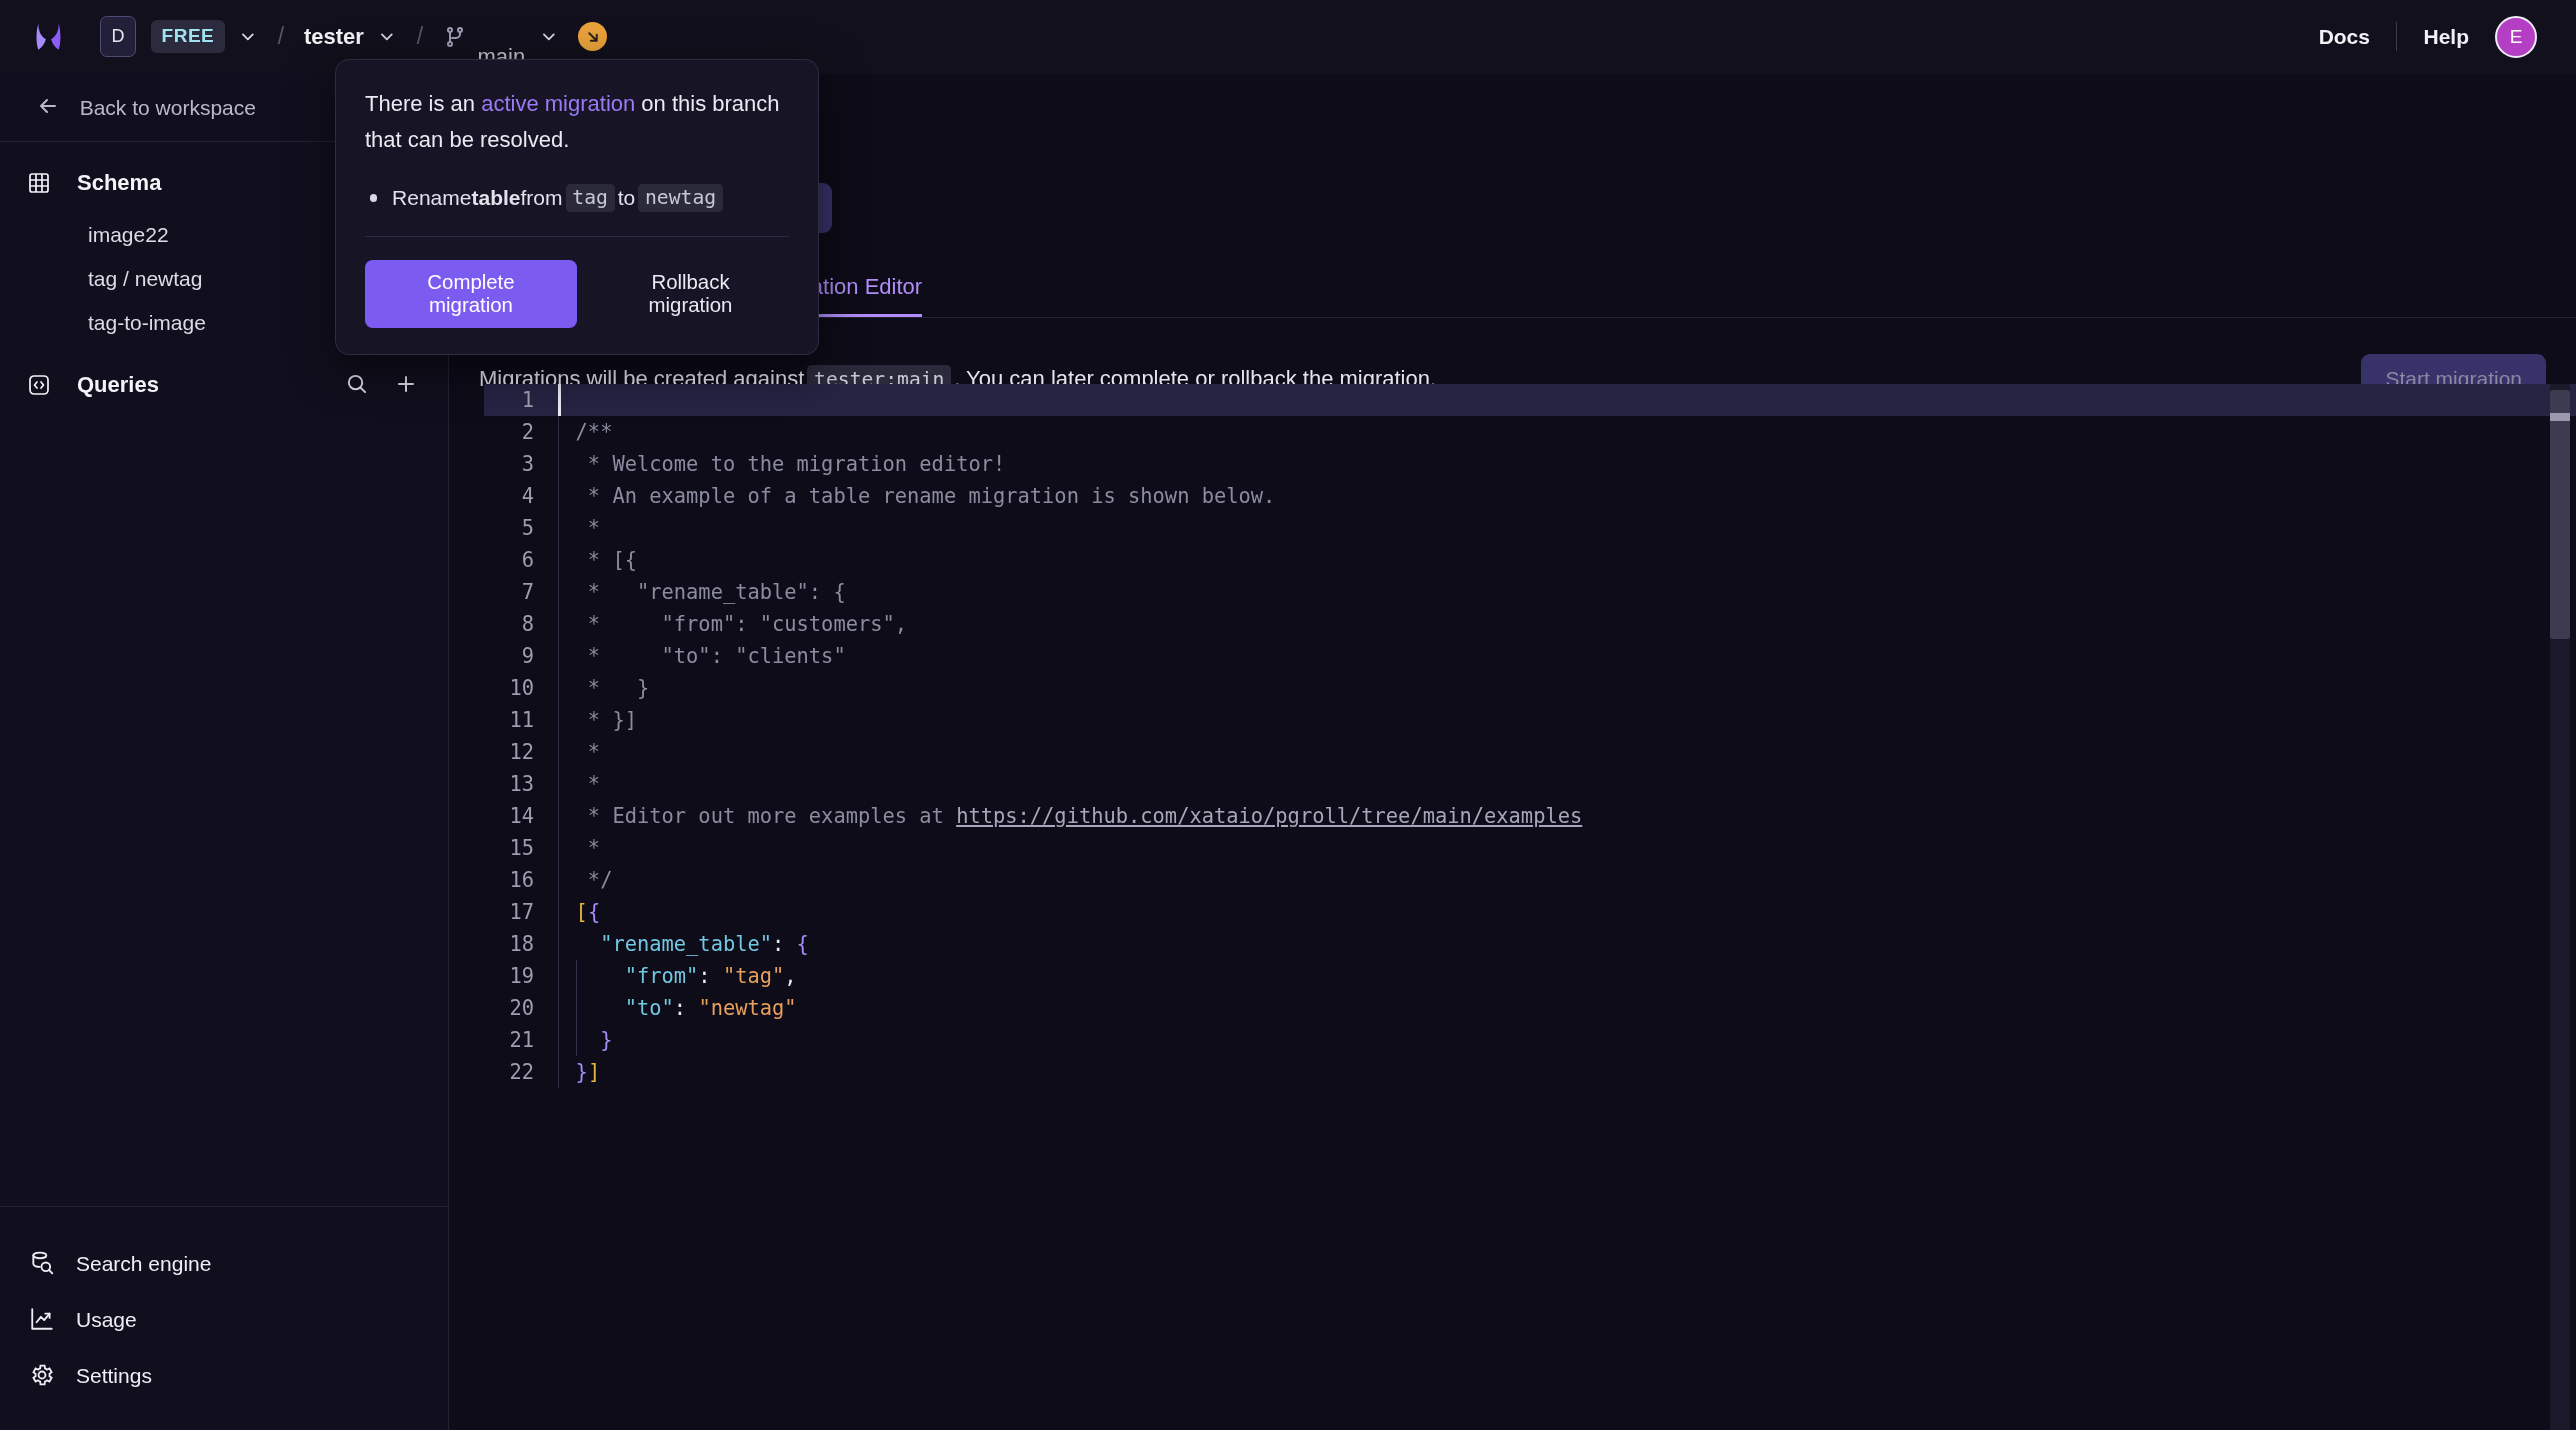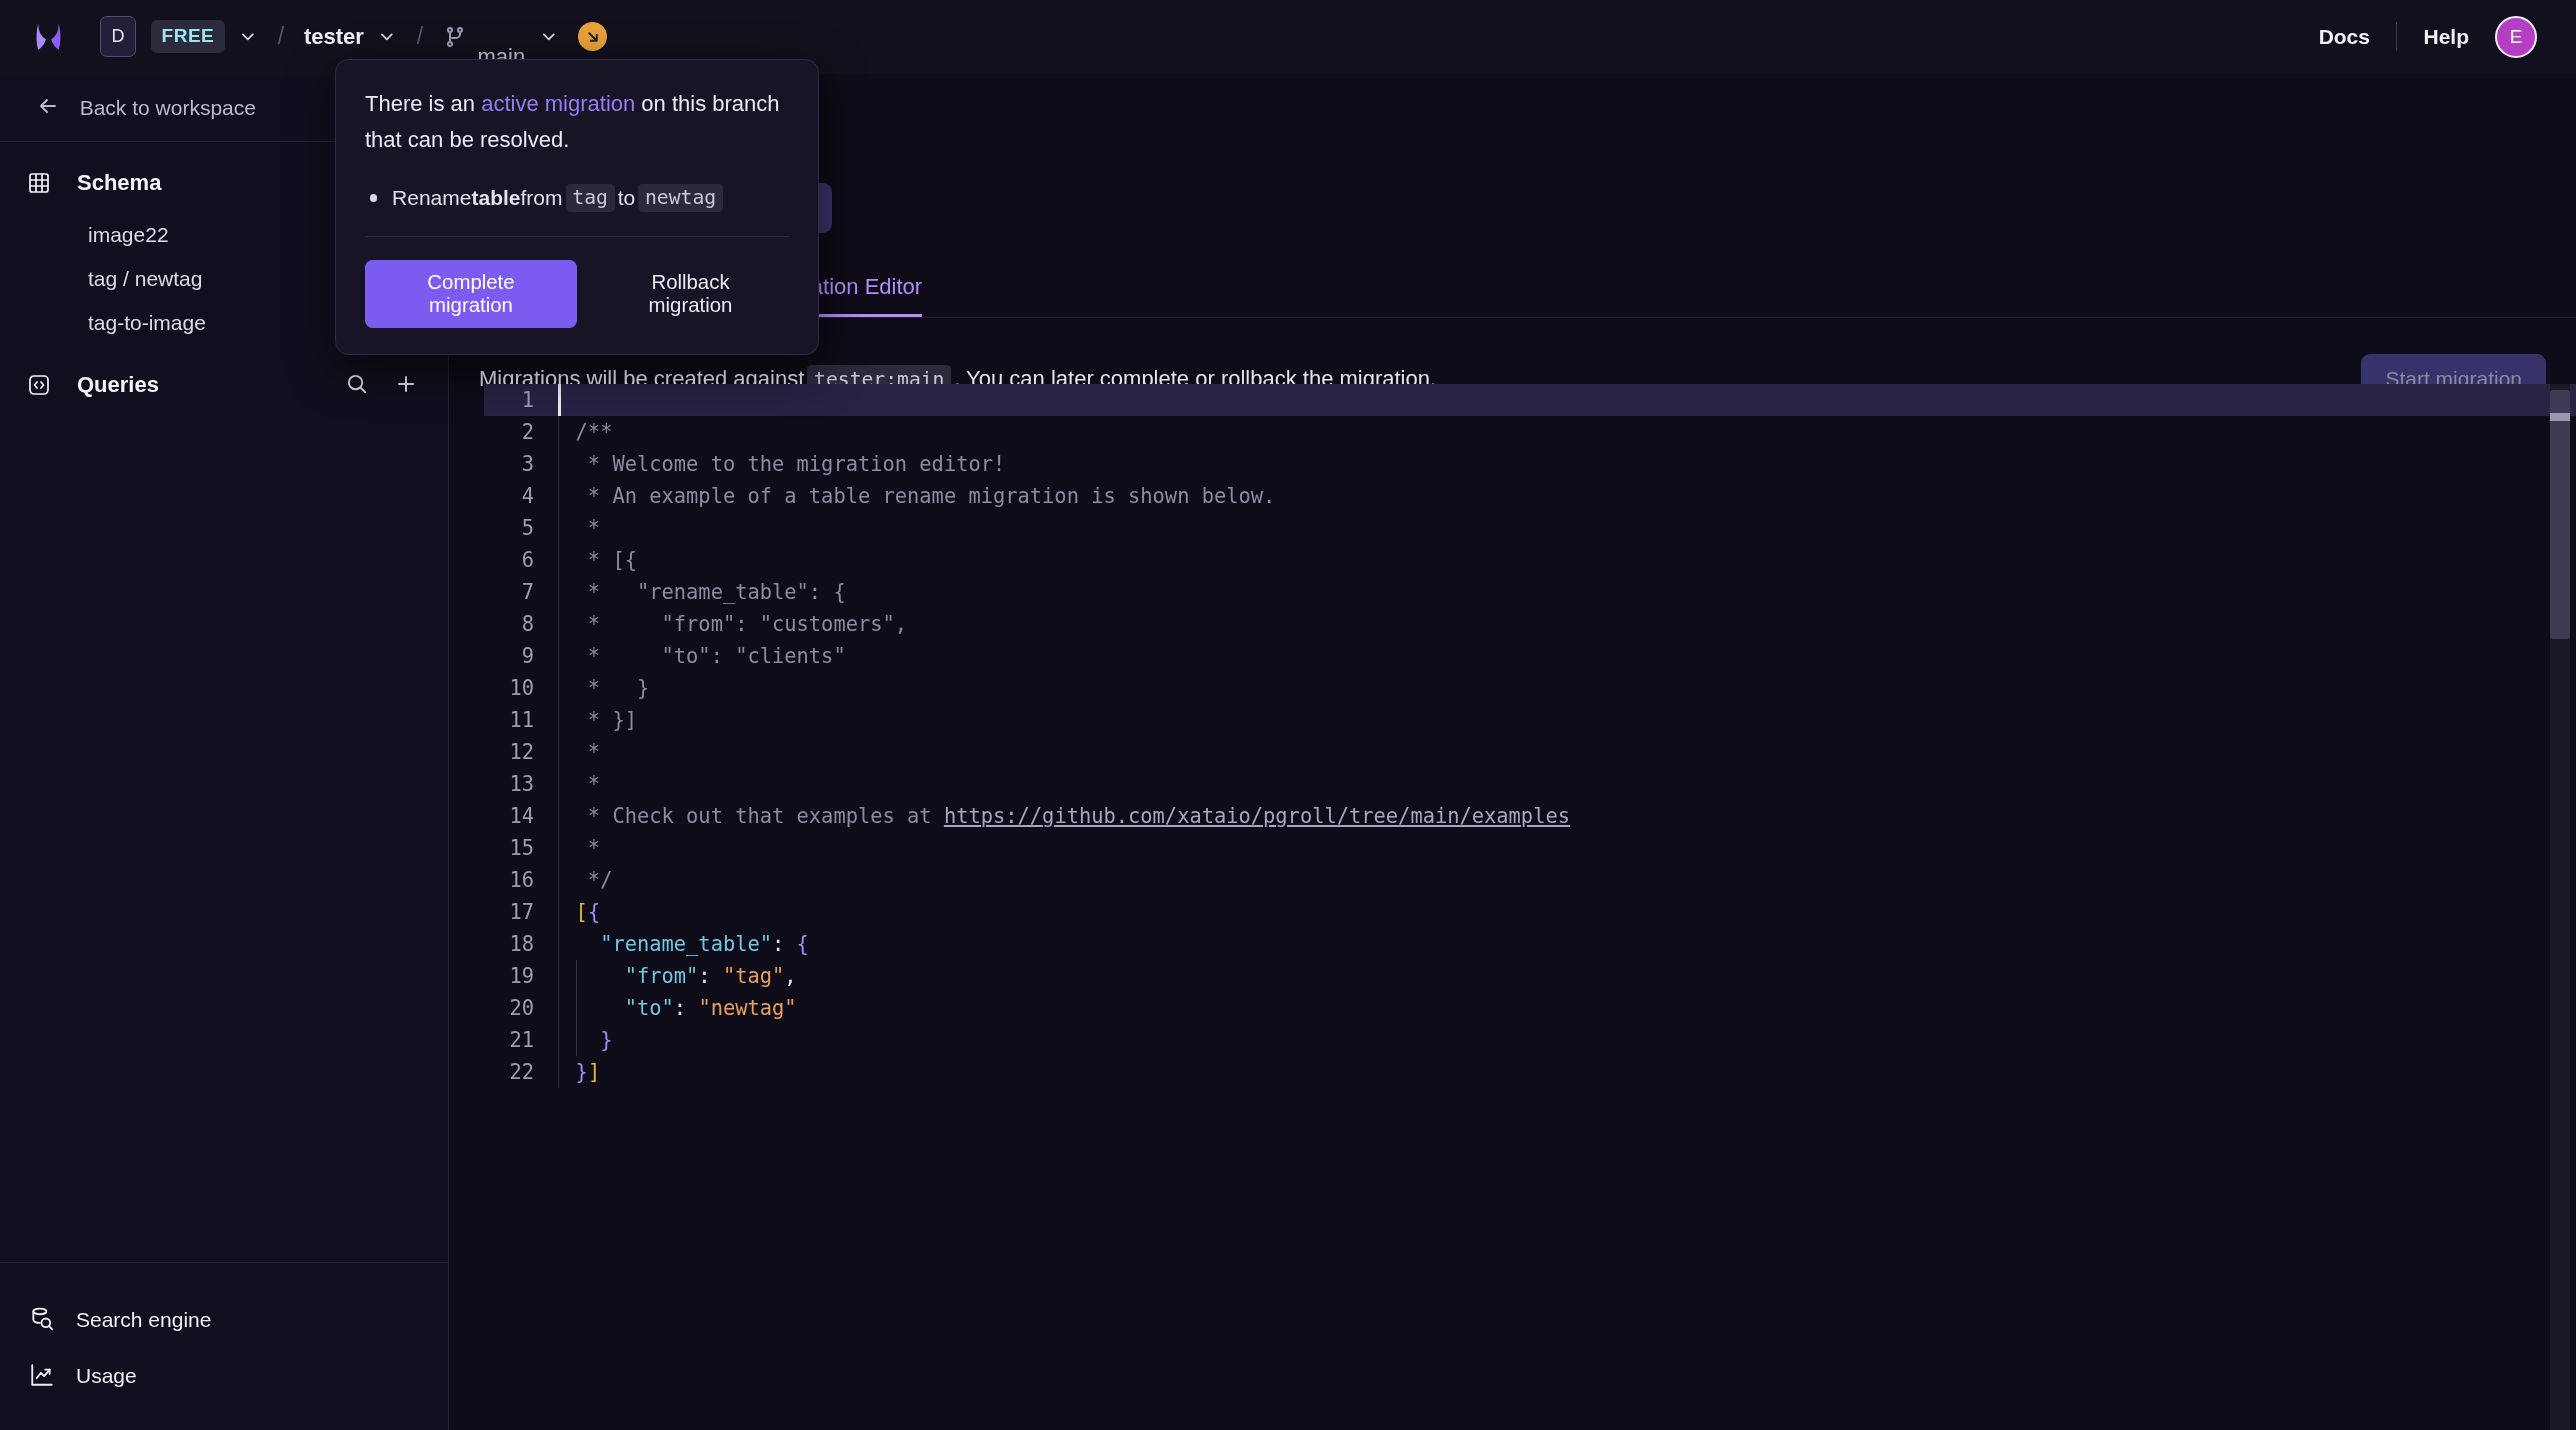--- a/index.html
+++ b/index.html
@@ -335,20 +335,29 @@
     <div class="botitem">
       <span>
         <svg width="26" height="26" viewBox="0 0 24 24" fill="none" stroke="#eeeef4" stroke-width="1.7" stroke-linecap="round" stroke-linejoin="round">
             <path d="M3 3v18h18"></path>
             <path d="M7 15l4-5 3 3 5-6"></path>
             <path d="M15 7h4v4"></path>
           </svg>
       </span>
       <span class="lbl">Usage</span>
     </div>
+    <div class="botitem">
+      <span>
+        <svg width="26" height="26" viewBox="0 0 24 24" fill="none" stroke="#eeeef4" stroke-width="1.7">
+          <circle cx="12" cy="12" r="3.2"></circle>
+          <path d="M19 12a7 7 0 0 0-.1-1.1l2-1.5-2-3.4-2.3 1a7 7 0 0 0-1.9-1.1l-.3-2.5H10.6l-.3 2.5a7 7 0 0 0-1.9 1.1l-2.3-1-2 3.4 2 1.5A7 7 0 0 0 6 12c0 .4 0 .7.1 1.1l-2 1.5 2 3.4 2.3-1c.6.5 1.2.8 1.9 1.1l.3 2.5h3.8l.3-2.5c.7-.3 1.3-.6 1.9-1.1l2.3 1 2-3.4-2-1.5c.1-.4.1-.7.1-1.1z"></path>
+        </svg>
+      </span>
+      <span class="lbl">Settings</span>
+    </div>
   </div>
 </div>
 
 <div class="main">
   <div class="main-head">
     <button class="add-table-btn">table</button>
   </div>
 
   <div class="tabs">
     <div class="tab">ory</div>
@@ -428,21 +437,21 @@
     <div class="ed-code"><span class="cm"> *</span></div>
   </div>
 
   <div class="ed-row">
     <div class="ed-num">13</div>
     <div class="ed-code"><span class="cm"> *</span></div>
   </div>
 
   <div class="ed-row">
     <div class="ed-num">14</div>
-    <div class="ed-code"><span class="cm"> * Check out that examples at </span><span class="lnk">https://github.com/xataio/pgroll/tree/main/examples</span></div>
+    <div class="ed-code"><span class="cm"> * Editor out more examples at </span><span class="lnk">https://github.com/xataio/pgroll/tree/main/examples</span></div>
   </div>
 
   <div class="ed-row">
     <div class="ed-num">15</div>
     <div class="ed-code"><span class="cm"> *</span></div>
   </div>
 
   <div class="ed-row">
     <div class="ed-num">16</div>
     <div class="ed-code"><span class="cm"> */</span></div>

